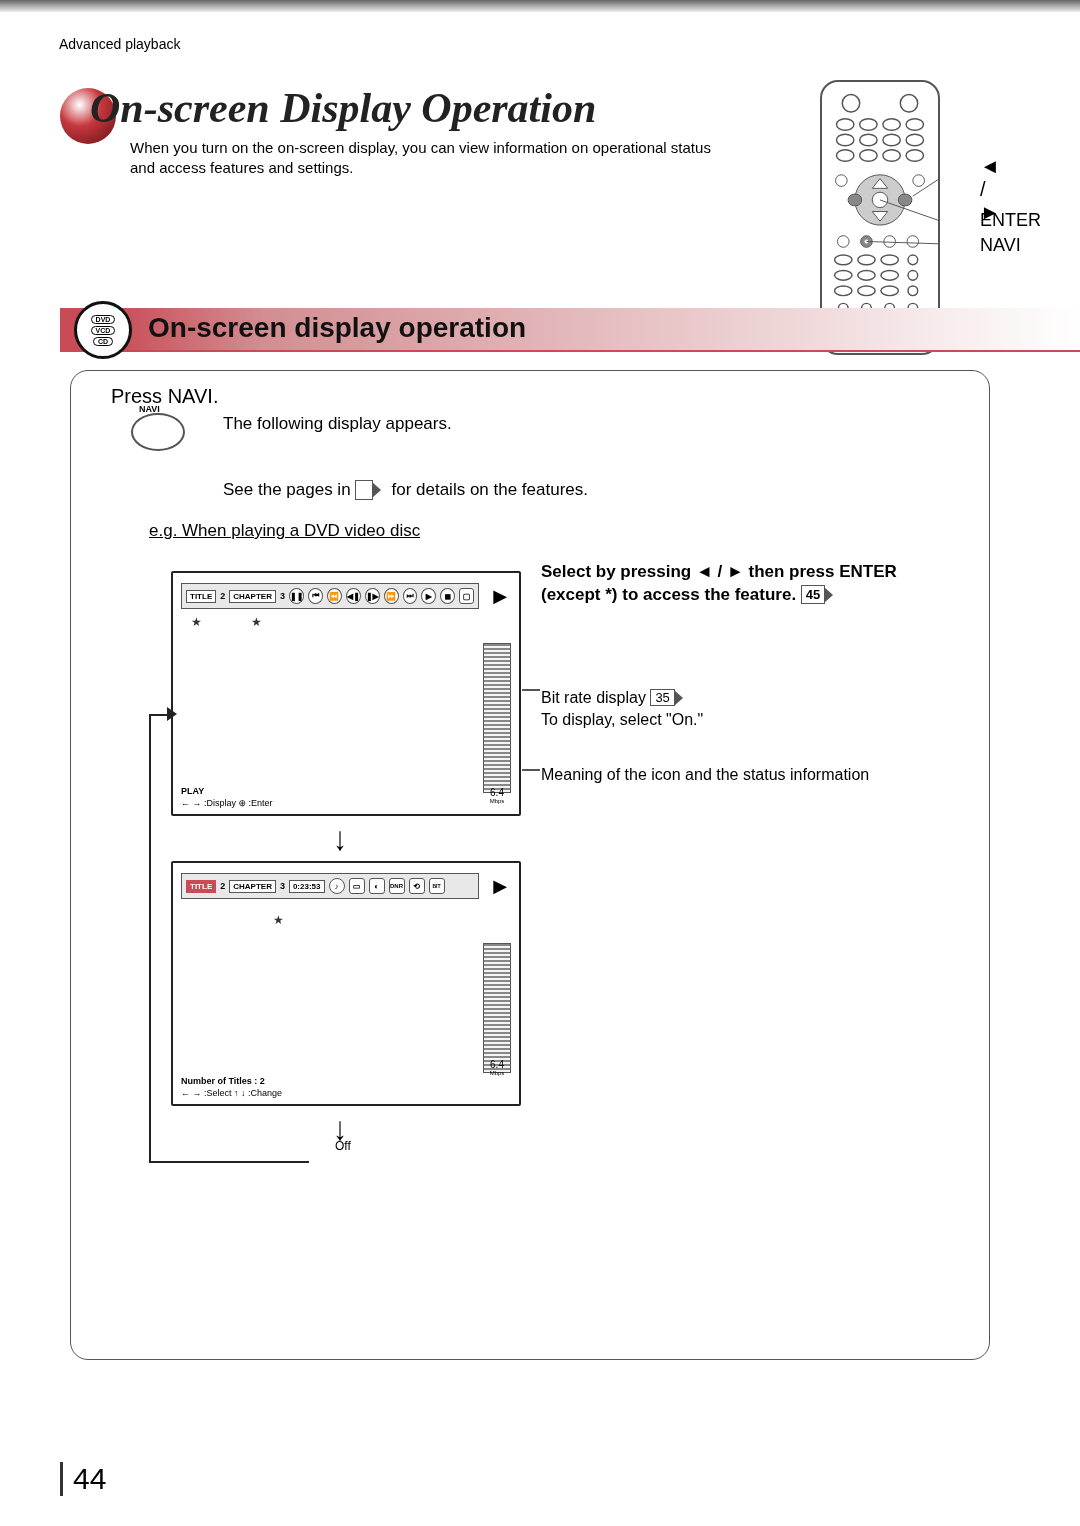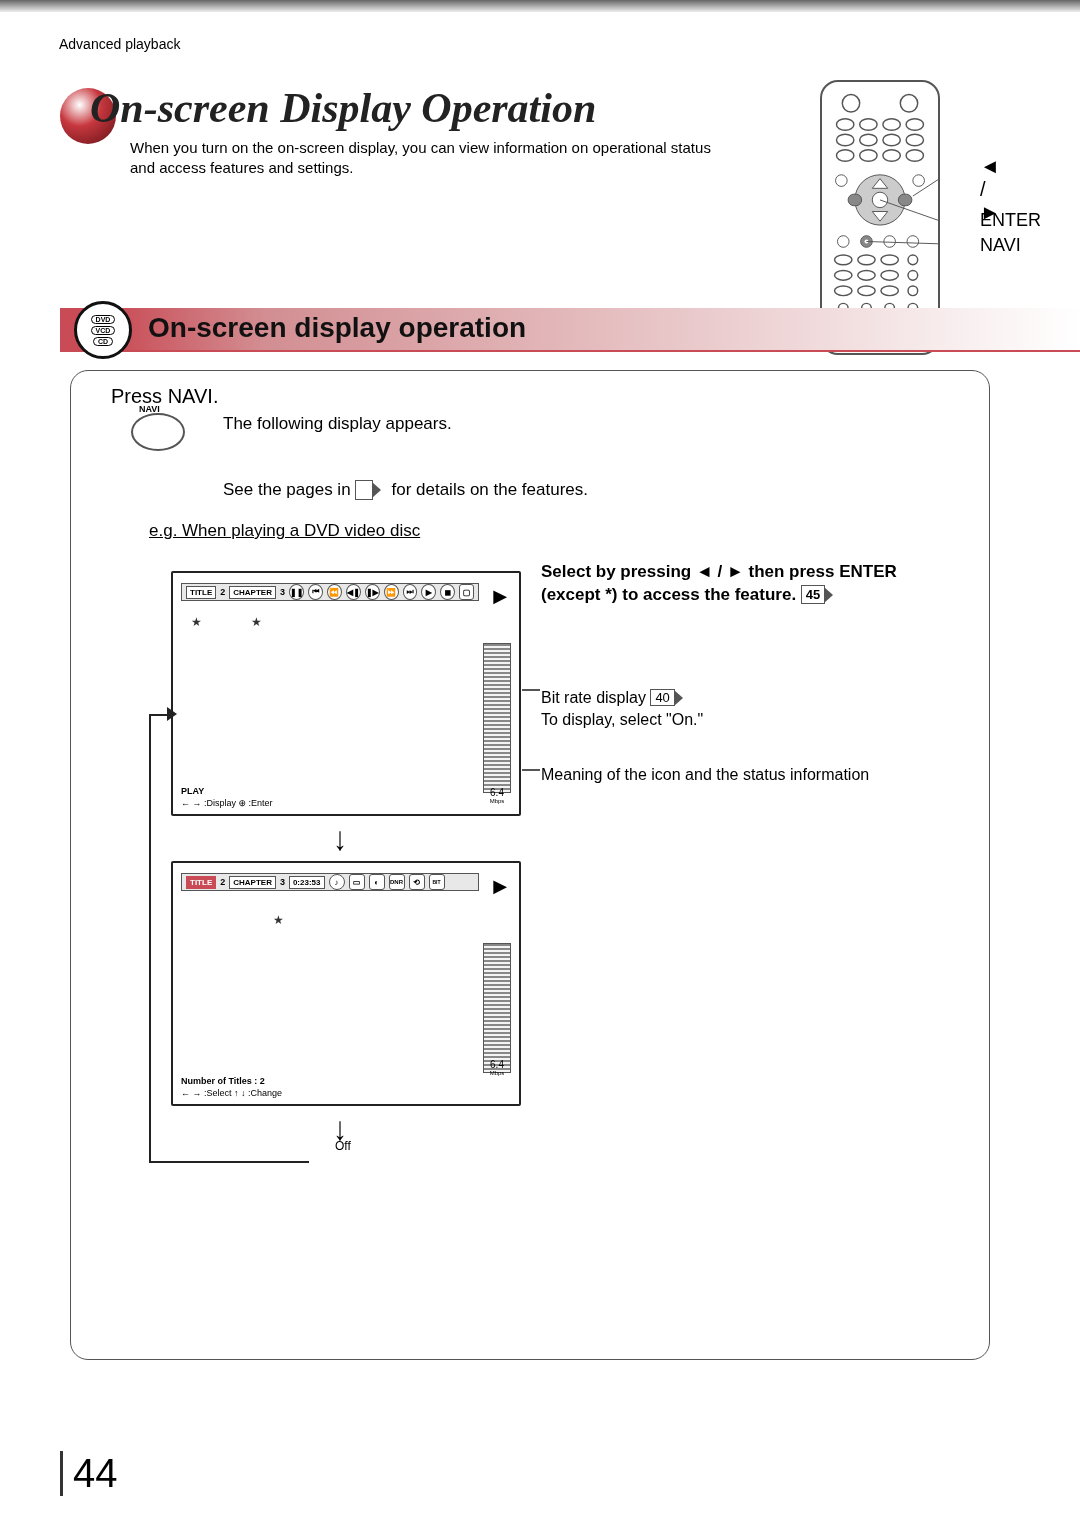--- a/index.html
+++ b/index.html
@@ -83,21 +83,21 @@
   }
   .example-line { position: absolute; top: 150px; left: 78px; font-size: 17px; text-decoration: underline; }
 
   .screen {
     position: absolute; left: 100px; width: 350px; height: 245px;
     border: 2px solid #222; border-radius: 2px; background: #fff;
   }
   .screen1 { top: 200px; }
   .screen2 { top: 490px; }
   .osd-bar {
-    position: absolute; top: 10px; left: 8px; right: 40px; height: 18px;
+    position: absolute; top: 10px; left: 8px; right: 40px; height: 26px;
     border: 1px solid #555; background: #e8e8e8;
     display: flex; align-items: center; padding: 4px 4px; gap: 4px;
     font-size: 9px; font-weight: bold;
   }
   .osd-box { border:1px solid #555; background:#fff; padding:1px 3px; font-size:8px; }
   .osd-box.hl { background:#c94b55; color:#fff; border-color:#c94b55;}
   .osd-icon {
     display:inline-flex; align-items:center; justify-content:center;
     width:16px; height:16px; border:1px solid #555; border-radius:50%;
     font-size:8px; background:#fff;
@@ -131,21 +131,21 @@
   .right-instruct {
     position:absolute; top: 190px; left: 470px; width: 410px;
     font-size: 17px; font-weight: bold; line-height: 1.35;
   }
   .right-note1 { position:absolute; top: 318px; left: 470px; font-size:16px; }
   .right-note2 { position:absolute; top: 340px; left: 470px; font-size:16px; }
   .right-note3 { position:absolute; top: 395px; left: 470px; font-size:16px; }
 
   .page-number {
     position:absolute; bottom: 30px; left: 60px;
-    font-size: 40px; border-left: 3px solid #333; padding-left: 10px;
+    font-size: 30px; border-left: 3px solid #333; padding-left: 10px;
   }
 
   .flow-line {
     position:absolute; border-left:2px solid #222;
   }
   .flow-line.v1 { top: 345px; left: 78px; height: 445px; }
   .flow-line.h1 { top: 343px; left: 78px; width: 22px; height:0; border-left:none; border-top:2px solid #222;}
   .flow-line.h2 { top: 790px; left: 78px; width: 160px; height:0; border-left:none; border-top:2px solid #222;}
   .flow-arrowhead {
     position:absolute; top:336px; left:96px;
@@ -256,21 +256,21 @@
   </div>
   <div class="example-line">e.g. When playing a DVD video disc</div>
 
   <div class="right-instruct">
     <span>Select by pressing ◄ / ► then press ENTER (except *) to access the feature. </span>
     <span class="ref-box">45</span>
   </div>
   <div class="lead-line lead1"></div>
   <div class="right-note1">
     <span>Bit rate display </span>
-    <span class="ref-box">40</span>
+    <span class="ref-box">35</span>
   </div>
   <div class="right-note2">To display, select "On."</div>
   <div class="lead-line lead2"></div>
   <div class="right-note3">Meaning of the icon and the status information</div>
 
   <div class="screen screen1">
     <div class="osd-bar">
       <span class="osd-box">TITLE</span>
       <span>2</span>
       <span class="osd-box">CHAPTER</span>

